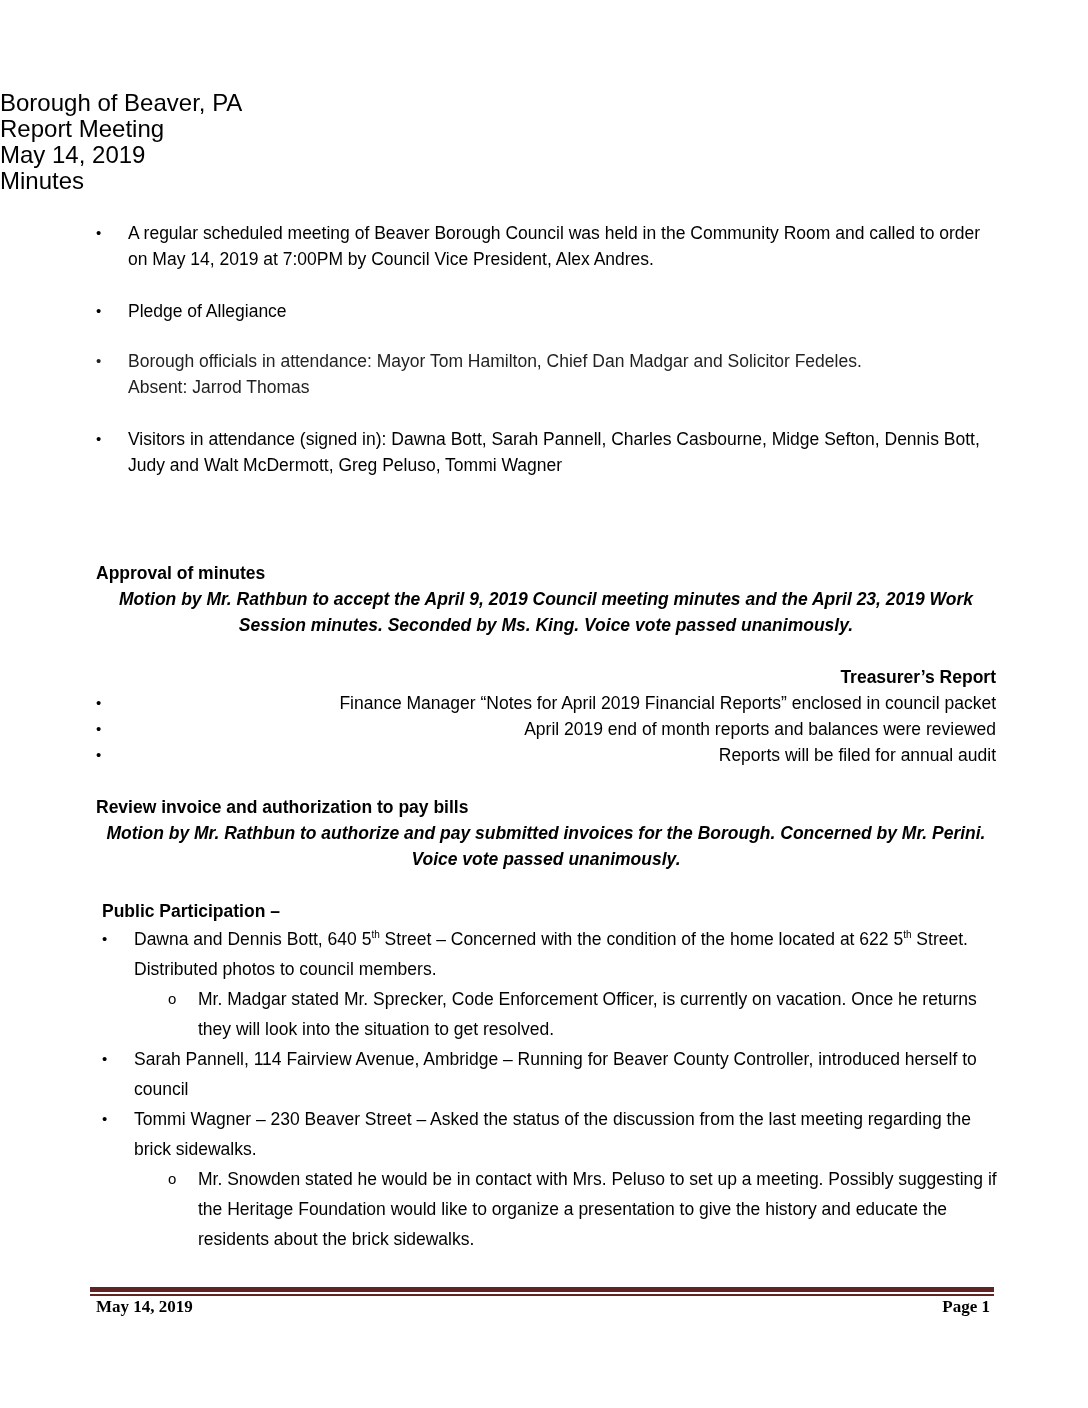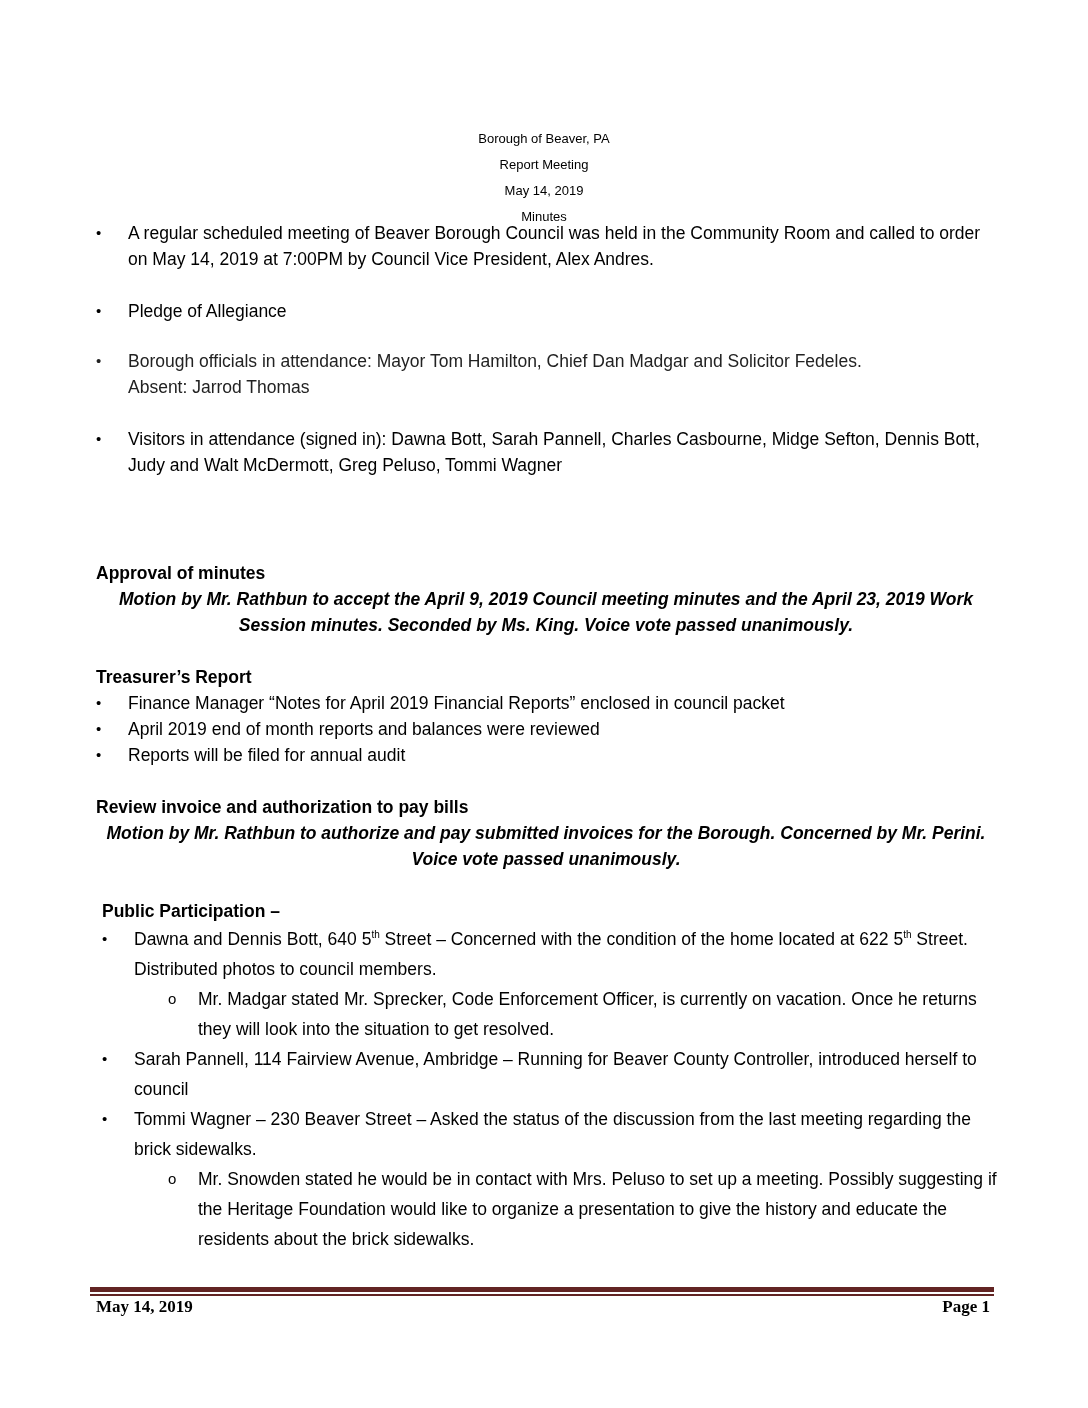--- a/index.html
+++ b/index.html
@@ -1,20 +1,20 @@
 <!DOCTYPE html>
 <html><head>
 <meta charset="utf-8">
 <style>
   html, body { margin: 0; padding: 0; background: #ffffff; }
   body { width: 1088px; height: 1408px; position: relative; overflow: hidden;
          font-family: "Liberation Sans", sans-serif; color: #000; }
   .page { position: absolute; left: 0; top: 0; width: 1088px; height: 1408px; }
-  .title-block { position: absolute; top: 90px; left: 0; width: 1088px; text-align: center;
-                 font-size: 13px; line-height: 26px; font-weight: normal; margin-top: 36px; }
+  .title-block { position: absolute; top: 90px; left: 0; width: 1088px; 
+                 font-size: 24px; line-height: 26px; font-weight: normal; }
   .content { position: absolute; left: 96px; width: 900px; font-size: 17.5px; line-height: 26px; }
   .bullet-row { position: relative; padding-left: 32px; }
   .bullet-row .bullet { position: absolute; left: 0; top: 0; font-size: 15px; }
   .sub-row { position: relative; padding-left: 96px; }
   .sub-row .bullet { position: absolute; left: 66px; top: 0; font-size: 15px; }
   .heading { font-weight: bold; }
   .motion { font-weight: bold; font-style: italic; text-align: center; }
   .light { color: #222; font-weight: normal; }
   .rule-thick { position: absolute; left: 90px; width: 904px; top: 1287px; height: 5px; background: #622423; }
   .rule-thin { position: absolute; left: 90px; width: 904px; top: 1294px; height: 1.5px; background: #622423; }
@@ -52,21 +52,21 @@
       <span class="bullet">•</span>
       <span>Visitors in attendance (signed in):  Dawna Bott, Sarah Pannell, Charles Casbourne, Midge Sefton, Dennis Bott, Judy and Walt McDermott, Greg Peluso, Tommi Wagner</span>
     </div>
   </div>
 
   <div class="content" style="top:560px;">
     <div class="heading">Approval of minutes</div>
     <div class="motion">Motion by Mr. Rathbun to accept the April 9, 2019 Council meeting minutes and the April 23, 2019 Work Session minutes.  Seconded by Ms. King. Voice vote passed unanimously.</div>
   </div>
 
-  <div class="content" style="top:664px;">
+  <div class="content" style="top:664px;text-align:right;">
     <div class="heading">Treasurer’s Report</div>
     <div class="bullet-row">
       <span class="bullet">•</span>
       <span>Finance Manager “Notes for April 2019 Financial Reports” enclosed in council packet</span>
     </div>
     <div class="bullet-row">
       <span class="bullet">•</span>
       <span>April 2019 end of month reports and balances were reviewed</span>
     </div>
     <div class="bullet-row">

